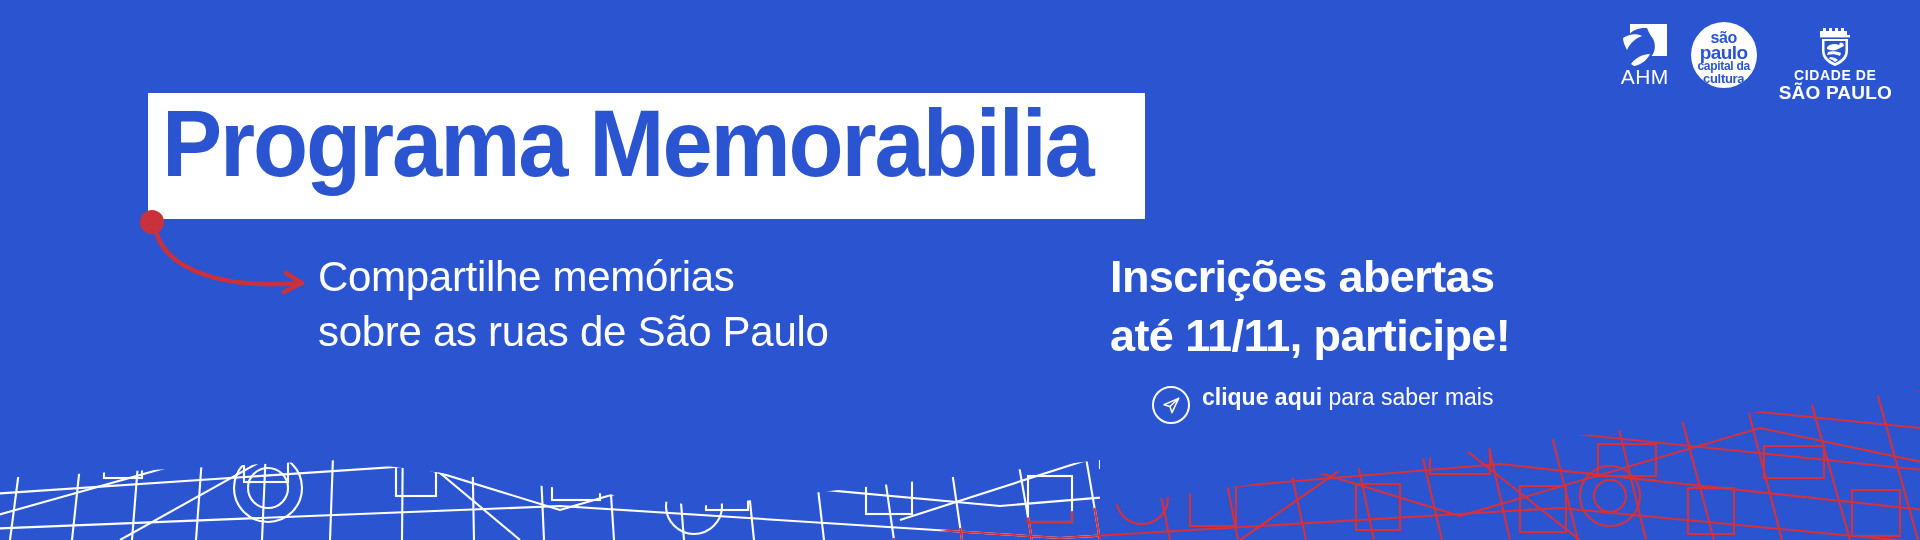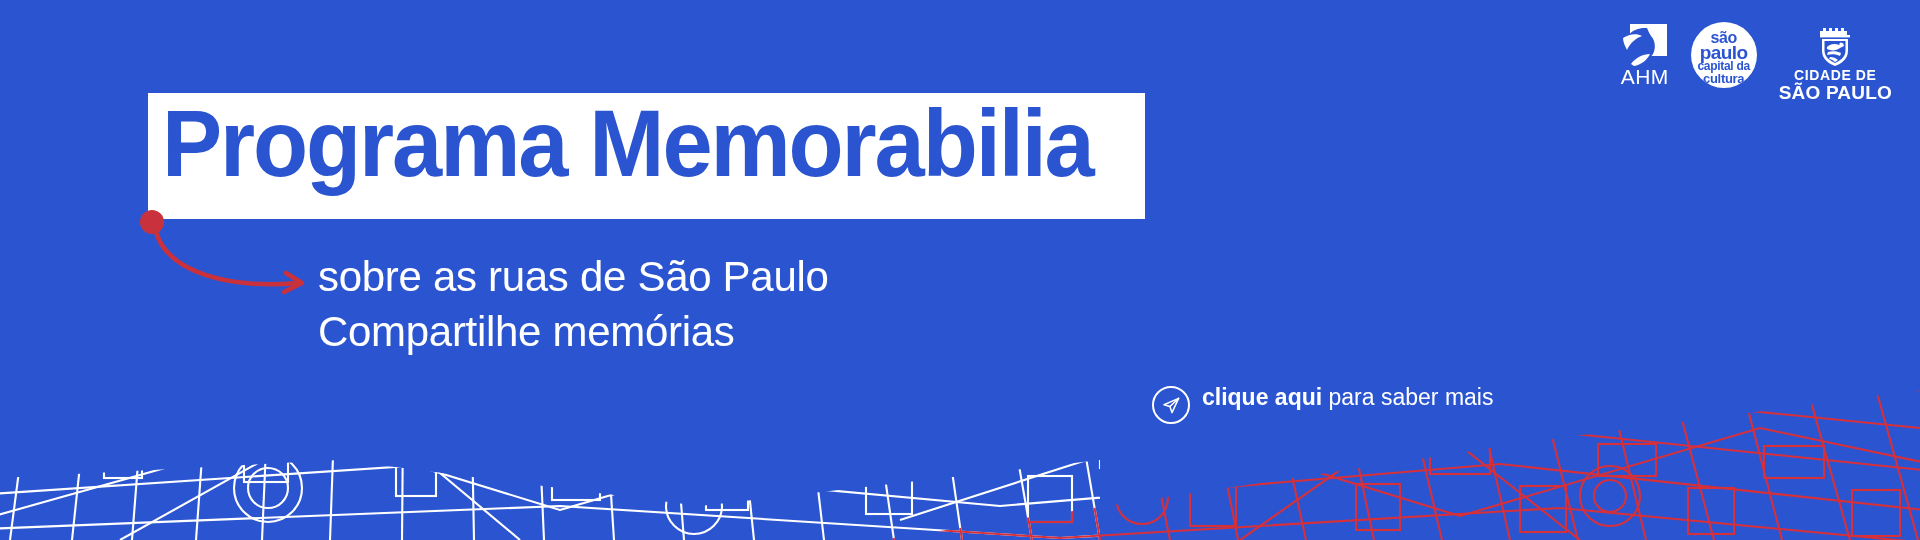--- a/index.html
+++ b/index.html
@@ -291,24 +291,28 @@
     <span id="title-text">Programa Memorabilia</span>
   </div>
 
   <svg id="pointer-svg" viewBox="0 0 210 110" aria-hidden="true">
     <circle cx="32" cy="27" r="12" fill="#C9313C"></circle>
     <path d="M36 37 C 48 78, 110 94, 178 88" fill="none" stroke="#C9313C" stroke-width="4.6" stroke-linecap="round"></path>
     <path d="M166 78 L182 88 L164 97" fill="none" stroke="#C9313C" stroke-width="4.6" stroke-linecap="round" stroke-linejoin="round"></path>
   </svg>
 
   <div id="subtitle">
+    <span class="ln">Compartilhe memórias</span>
     <span class="ln">sobre as ruas de São Paulo</span>
-    <span class="ln">Compartilhe memórias</span>
-  </div>
-
+  </div>
+
+  <div id="headline">
+    <span class="ln">Inscrições abertas</span>
+    <span class="ln">até 11/11, participe!</span>
+  </div>
 
   <div id="logos">
 
     <div class="logo" id="logo-ahm">
       <div class="ahm-mark">
         <svg viewBox="0 0 44 42" width="44" height="42" aria-hidden="true">
           <rect x="7" y="0" width="37" height="32" fill="#FFFFFF"></rect>
           <path d="M24 4 C 9 3, 1 13, 2 24 C 3 36, 16 40, 25 35
                    C 33 31, 34 18, 28 12 C 26 9, 25 6, 24 4 Z" fill="#2B55D0"></path>
           <path d="M0 14 C 6 10, 14 9, 19 12 C 13 14, 7 19, 4 26

